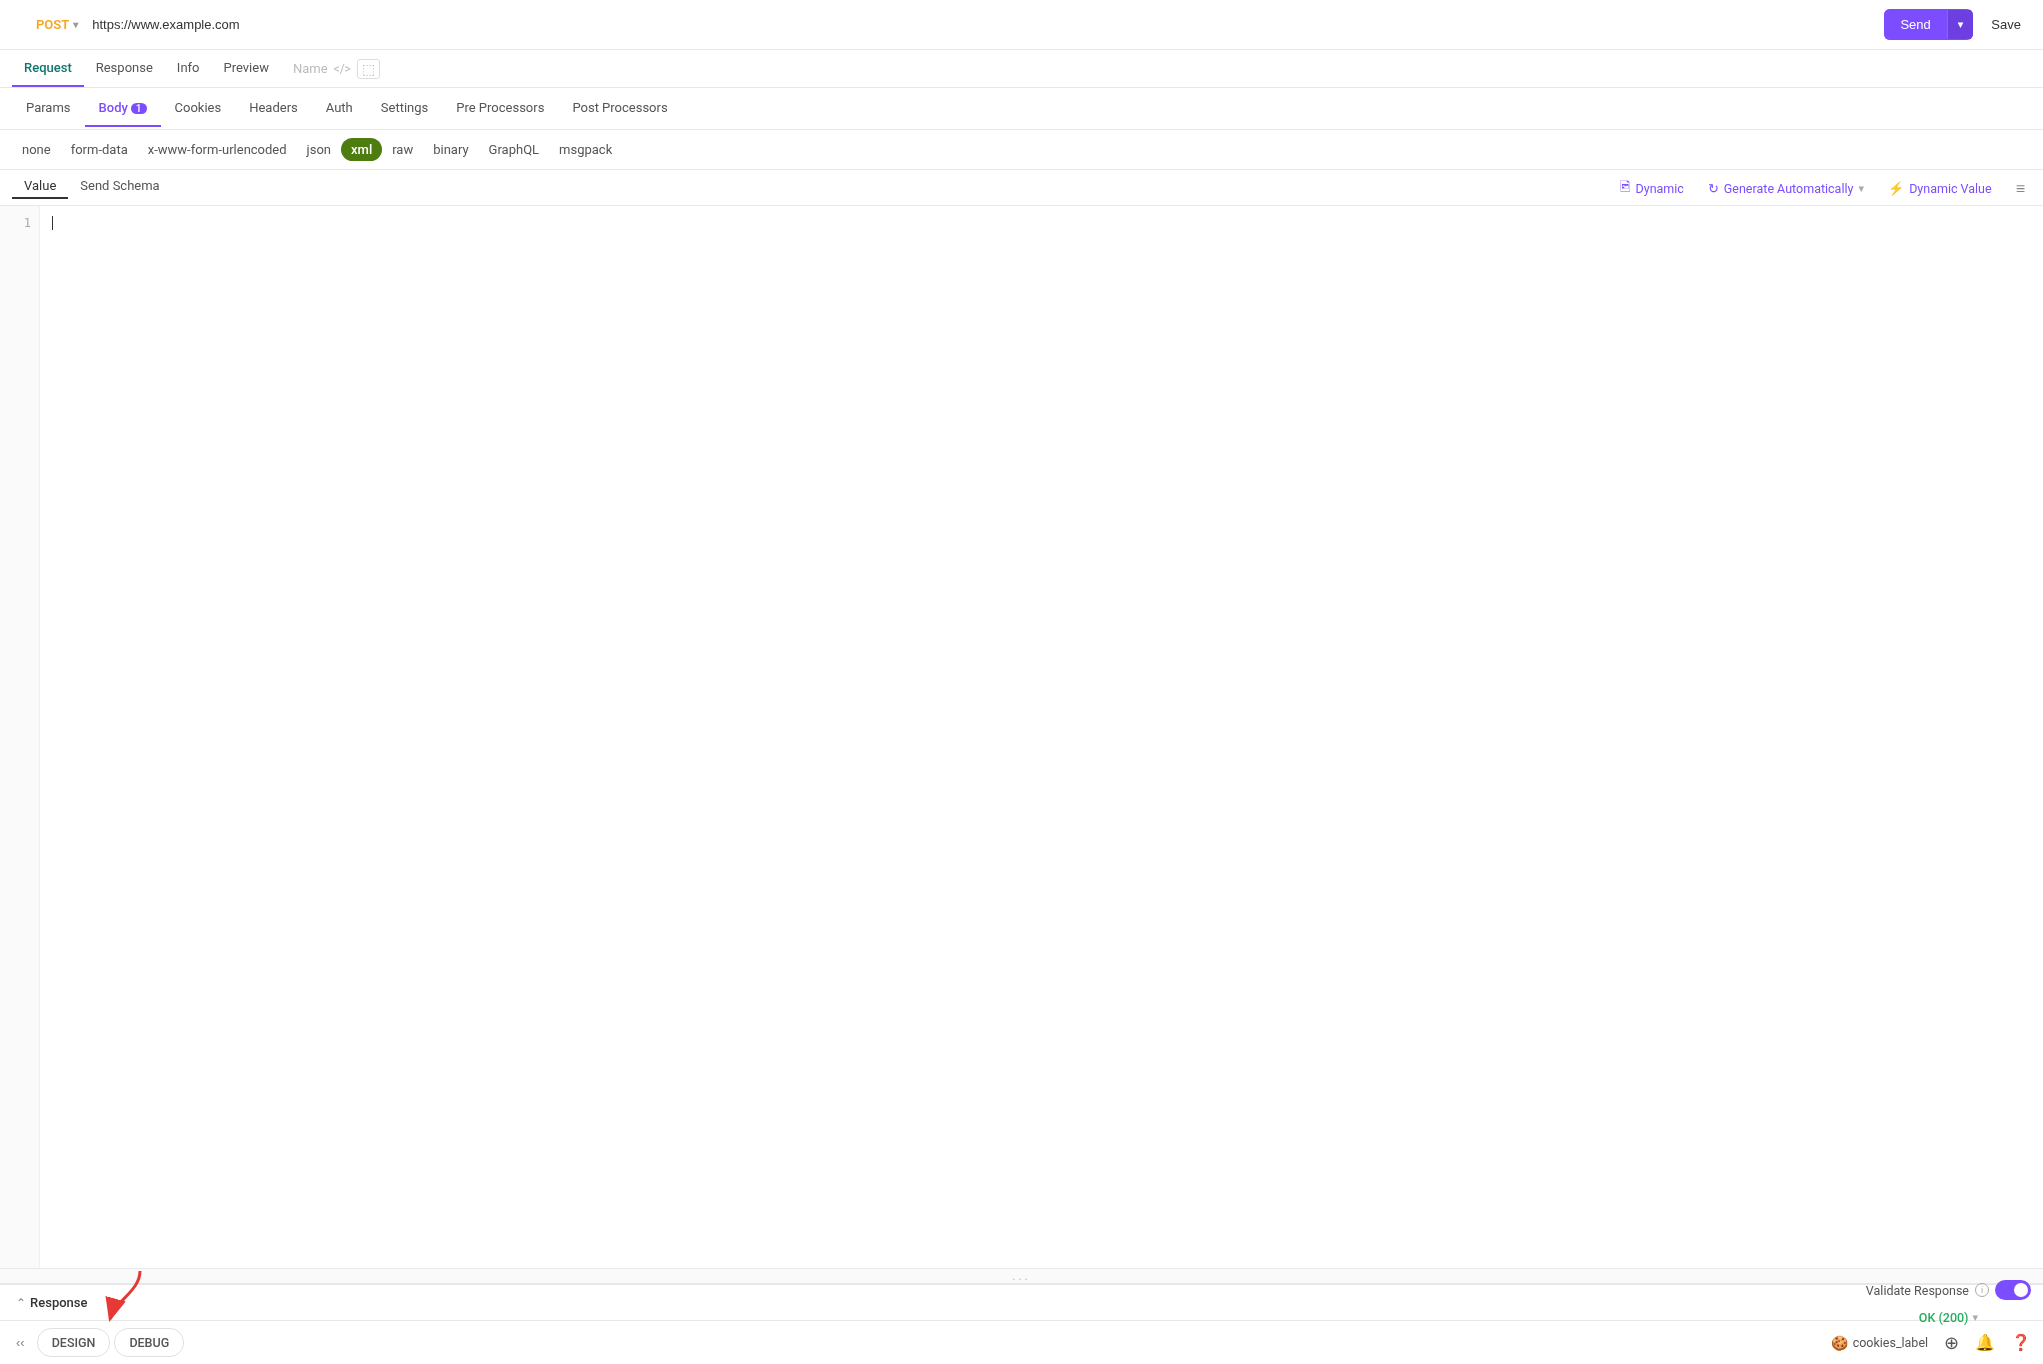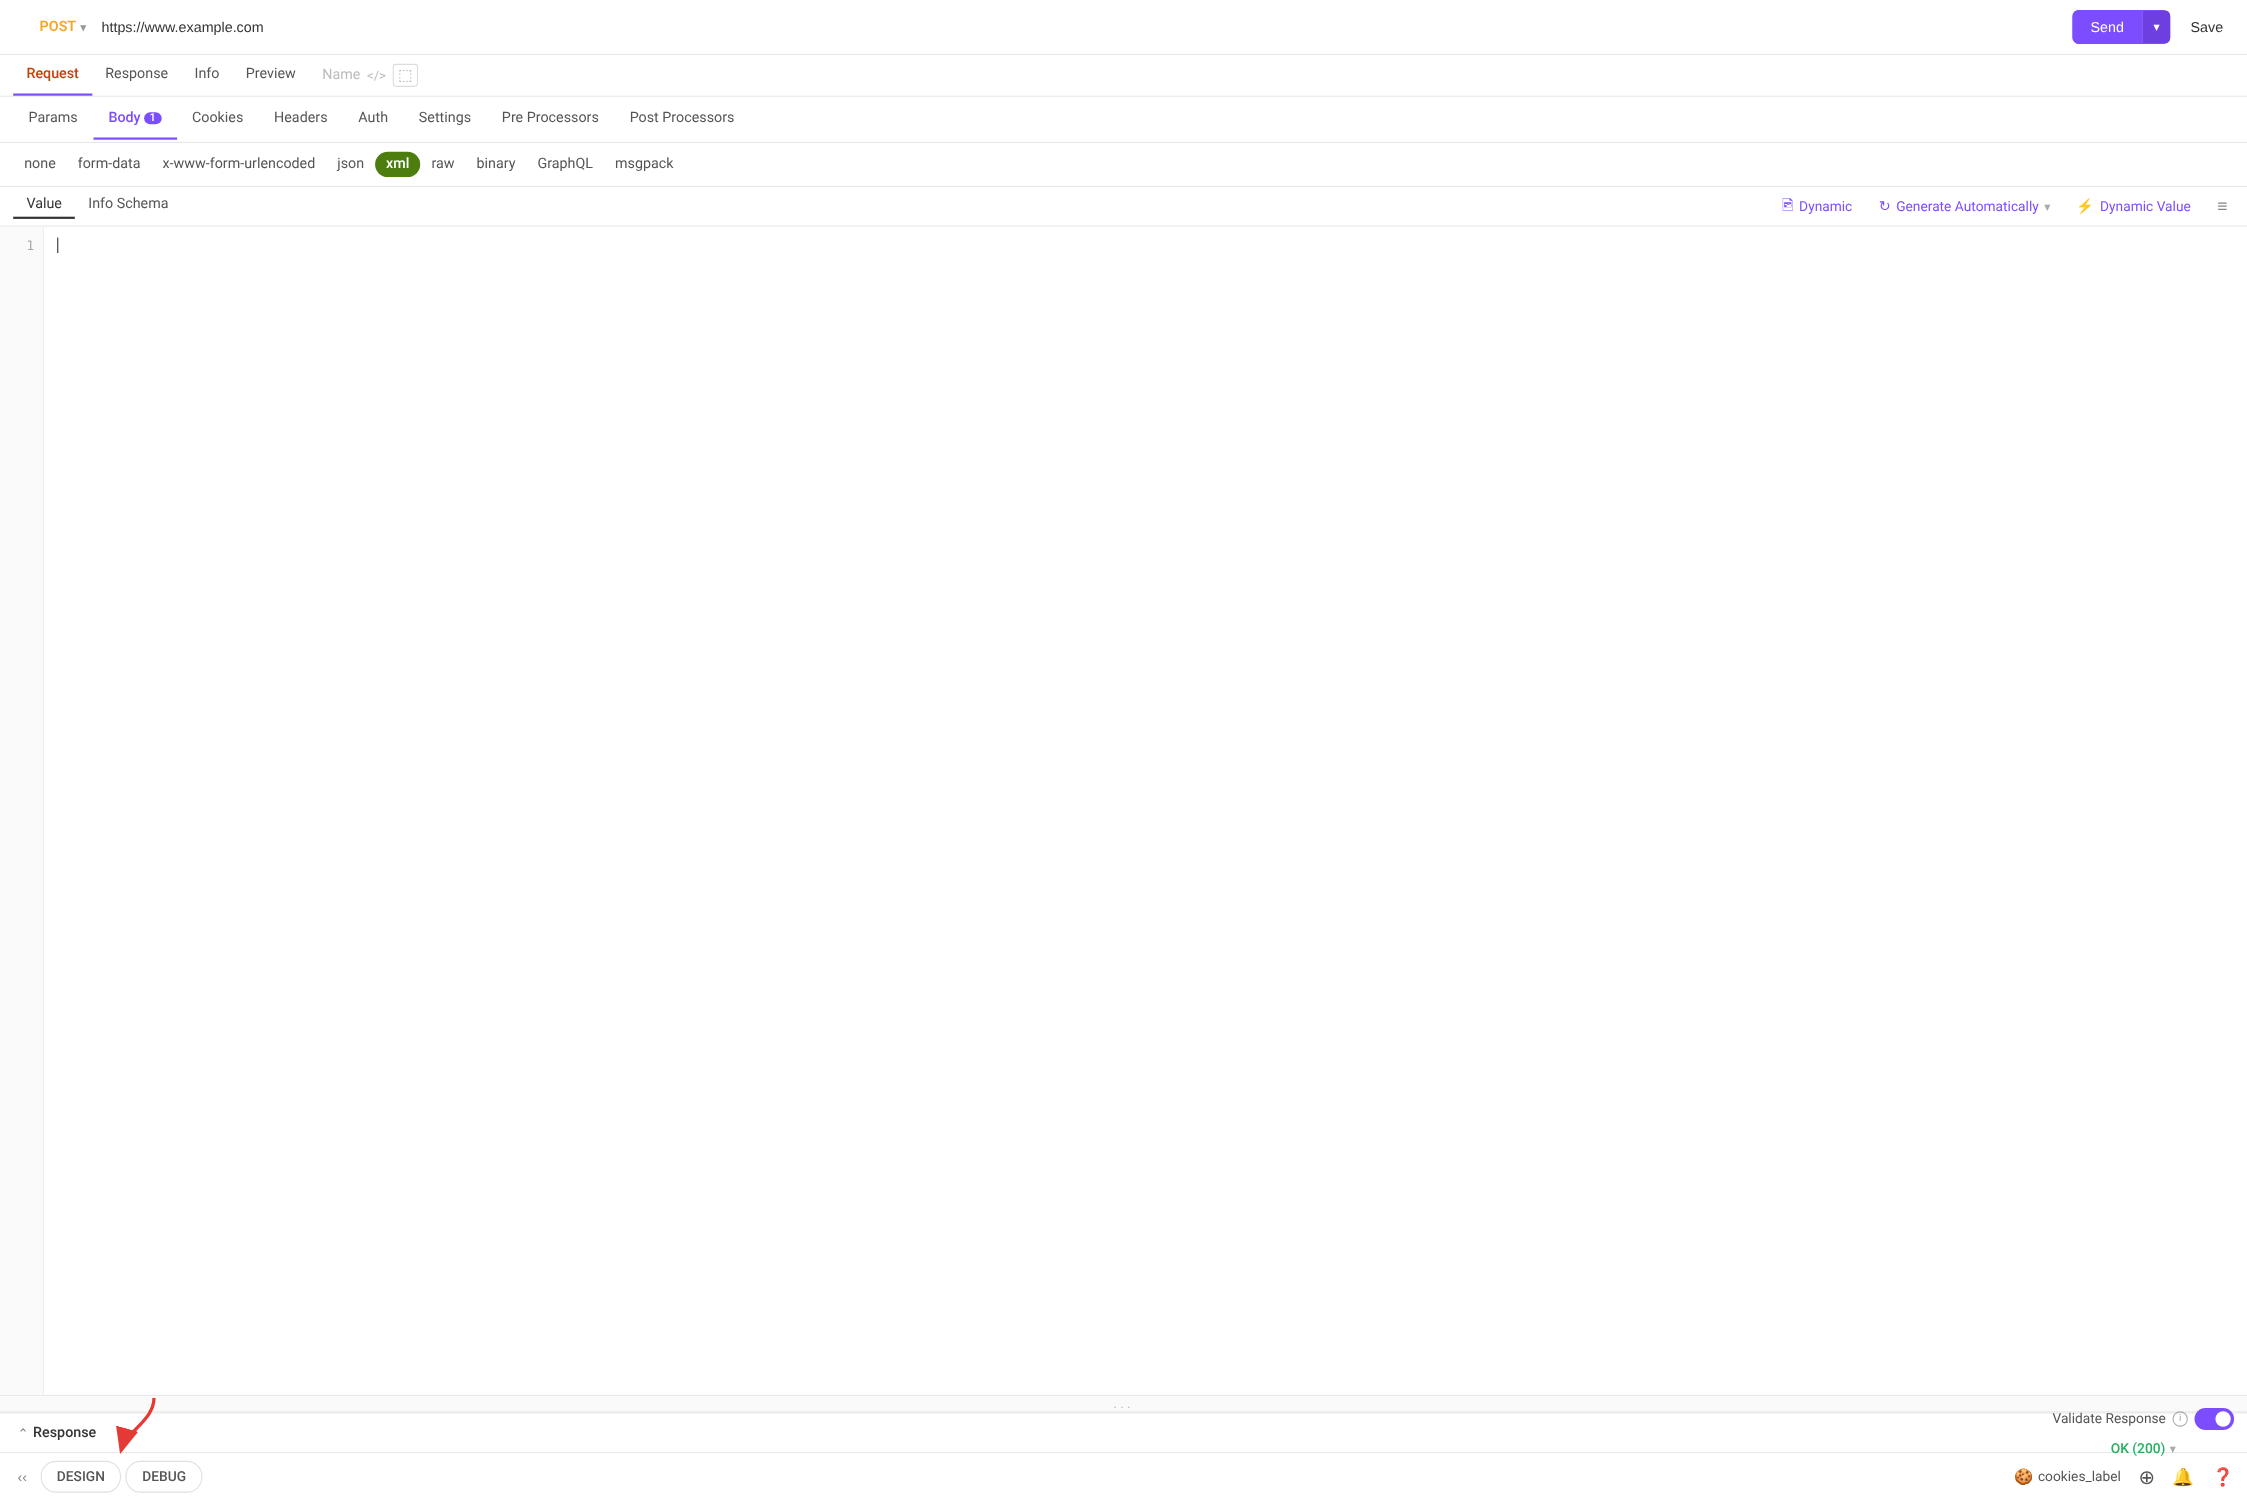--- a/index.html
+++ b/index.html
@@ -97,21 +97,21 @@
       height: 38px;
     }
     .tab1 {
       padding: 10px 12px;
       font-size: 13px;
       cursor: pointer;
       color: #555;
       border-bottom: 2px solid transparent;
     }
     .tab1.active {
-      color: #c2410c;
+      color: #0f766e;
       font-weight: 500;
       border-bottom: 2px solid #7c4dff;
     }
     .name-field {
       display: flex;
       align-items: center;
       gap: 6px;
       margin-left: 12px;
       color: #aaa;
       font-size: 13px;
@@ -441,21 +441,21 @@
   <span class="body-type">json</span>
   <span class="body-type active">xml</span>
   <span class="body-type">raw</span>
   <span class="body-type">binary</span>
   <span class="body-type">GraphQL</span>
   <span class="body-type">msgpack</span>
 </div>
 
 <div class="editor-toolbar">
   <div class="toolbar-tab active">Value</div>
-  <div class="toolbar-tab">Info Schema</div>
+  <div class="toolbar-tab">Send Schema</div>
   <div class="toolbar-right">
     <div class="toolbar-action">
       <span style="font-size:13px;">🖻</span>
       <span>Dynamic</span>
     </div>
     <div class="toolbar-action">
       <span style="font-size:13px;">↻</span>
       <span>Generate Automatically</span>
       <span style="font-size:11px;color:#aaa;">▾</span>
     </div>

